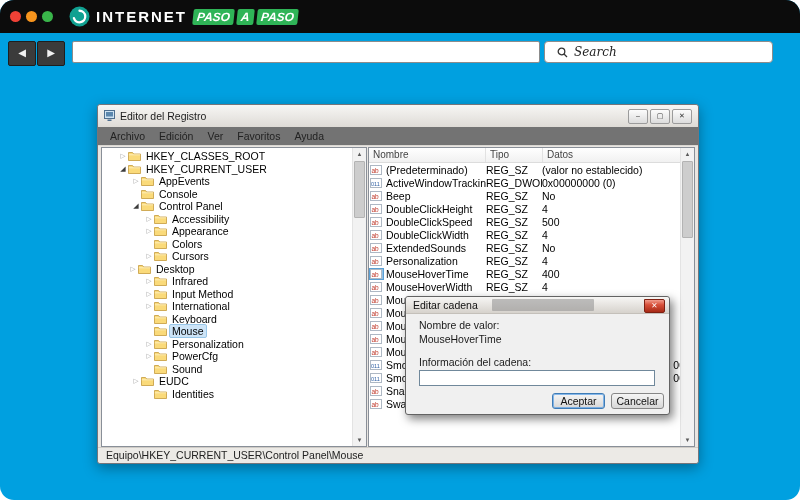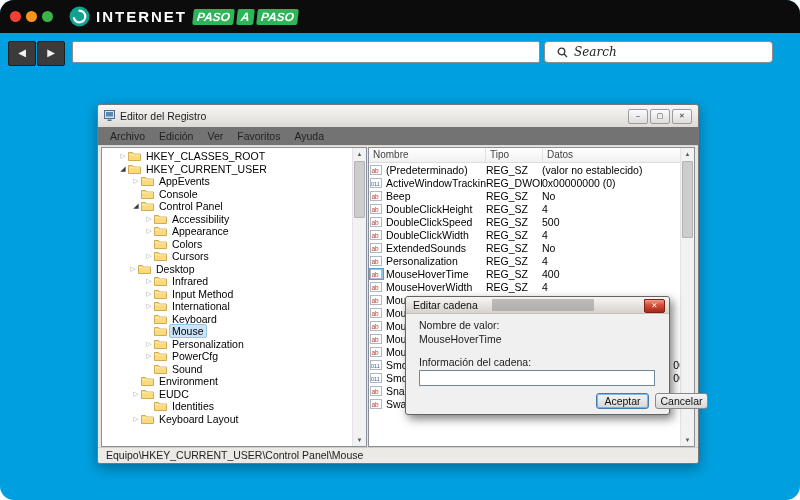--- a/index.html
+++ b/index.html
@@ -88,21 +88,21 @@
   .dlg-remnant{position:absolute;left:86px;top:2px;width:102px;height:12px;background:#8f8f8f;opacity:.55;border-radius:1px;}
   .dlg-close{position:absolute;right:4px;top:2px;width:19px;height:12px;
     background:linear-gradient(#f19c8c,#d8503a 40%,#a72a16);border:1px solid #7e2012;
     border-radius:0 2px 2px 2px;color:#fff;font-size:7.5px;line-height:11px;text-align:center;}
   .dlg-label{position:absolute;left:13px;font-size:10.5px;color:#1a1a1a;}
   .dlg-name-value{position:absolute;left:13px;top:36px;font-size:10.5px;color:#1a1a1a;}
   .dlg-input{position:absolute;left:13px;top:73px;width:228px;height:14px;border:1px solid #70889b;
     background:#fff;font-size:10.5px;padding:0 3px;outline:none;font-family:"Liberation Sans",sans-serif;}
   .dlg-btn{position:absolute;top:96px;width:53px;height:16px;font-size:10.5px;text-align:center;
     line-height:15px;background:linear-gradient(#f5f5f5,#e8e8e8 45%,#d7d7d7);border:1px solid #878787;
-    border-radius:3px;color:#111;box-sizing:border-box;margin-left:44px;}
+    border-radius:3px;color:#111;box-sizing:border-box;}
   .dlg-btn.ok{left:146px;border-color:#3f7cb6;box-shadow:inset 0 0 0 1px rgba(86,157,229,.7);}
   .dlg-btn.cancel{left:205px;}
 </style>
 </head>
 <body>
 
 <div class="page">
 
   <div class="site-header">
     <div class="dots">
@@ -340,58 +340,38 @@
             <span class="expander leaf"></span>
             <span class="tree-icon">
               <svg width="13" height="10" viewBox="0 0 13 10">
                 <path d="M0.5 1.5 h4 l1.2 1.5 h6.8 v6.5 h-12 z" fill="#fada7a" stroke="#c49a3c" stroke-width="0.8"></path>
                 <path d="M0.8 3.8 h11.4" stroke="#fff3c9" stroke-width="0.8"></path>
               </svg>
             </span>
             <span class="tree-label">Sound</span>
           </div>
           <div class="tree-row" style="padding-left: 29px;">
+            <span class="expander collapsed">▷</span>
+            <span class="tree-icon">
+              <svg width="13" height="10" viewBox="0 0 13 10">
+                <path d="M0.5 1.5 h4 l1.2 1.5 h6.8 v6.5 h-12 z" fill="#fada7a" stroke="#c49a3c" stroke-width="0.8"></path>
+                <path d="M0.8 3.8 h11.4" stroke="#fff3c9" stroke-width="0.8"></path>
+              </svg>
+            </span>
+            <span class="tree-label">EUDC</span>
+          </div>
+          <div class="tree-row" style="padding-left: 42px;">
             <span class="expander leaf"></span>
             <span class="tree-icon">
               <svg width="13" height="10" viewBox="0 0 13 10">
                 <path d="M0.5 1.5 h4 l1.2 1.5 h6.8 v6.5 h-12 z" fill="#fada7a" stroke="#c49a3c" stroke-width="0.8"></path>
                 <path d="M0.8 3.8 h11.4" stroke="#fff3c9" stroke-width="0.8"></path>
               </svg>
             </span>
-            <span class="tree-label">Environment</span>
-          </div>
-          <div class="tree-row" style="padding-left: 29px;">
-            <span class="expander collapsed">▷</span>
-            <span class="tree-icon">
-              <svg width="13" height="10" viewBox="0 0 13 10">
-                <path d="M0.5 1.5 h4 l1.2 1.5 h6.8 v6.5 h-12 z" fill="#fada7a" stroke="#c49a3c" stroke-width="0.8"></path>
-                <path d="M0.8 3.8 h11.4" stroke="#fff3c9" stroke-width="0.8"></path>
-              </svg>
-            </span>
-            <span class="tree-label">EUDC</span>
-          </div>
-          <div class="tree-row" style="padding-left: 42px;">
-            <span class="expander leaf"></span>
-            <span class="tree-icon">
-              <svg width="13" height="10" viewBox="0 0 13 10">
-                <path d="M0.5 1.5 h4 l1.2 1.5 h6.8 v6.5 h-12 z" fill="#fada7a" stroke="#c49a3c" stroke-width="0.8"></path>
-                <path d="M0.8 3.8 h11.4" stroke="#fff3c9" stroke-width="0.8"></path>
-              </svg>
-            </span>
             <span class="tree-label">Identities</span>
-          </div>
-          <div class="tree-row" style="padding-left: 29px;">
-            <span class="expander collapsed">▷</span>
-            <span class="tree-icon">
-              <svg width="13" height="10" viewBox="0 0 13 10">
-                <path d="M0.5 1.5 h4 l1.2 1.5 h6.8 v6.5 h-12 z" fill="#fada7a" stroke="#c49a3c" stroke-width="0.8"></path>
-                <path d="M0.8 3.8 h11.4" stroke="#fff3c9" stroke-width="0.8"></path>
-              </svg>
-            </span>
-            <span class="tree-label">Keyboard Layout</span>
           </div>
         </div>
       <div class="vscroll">
         <div class="sb-btn up">▲</div>
         <div class="sb-thumb"></div>
         <div class="sb-btn down">▼</div>
       </div>
     </div>
 
     <div class="list-pane">

